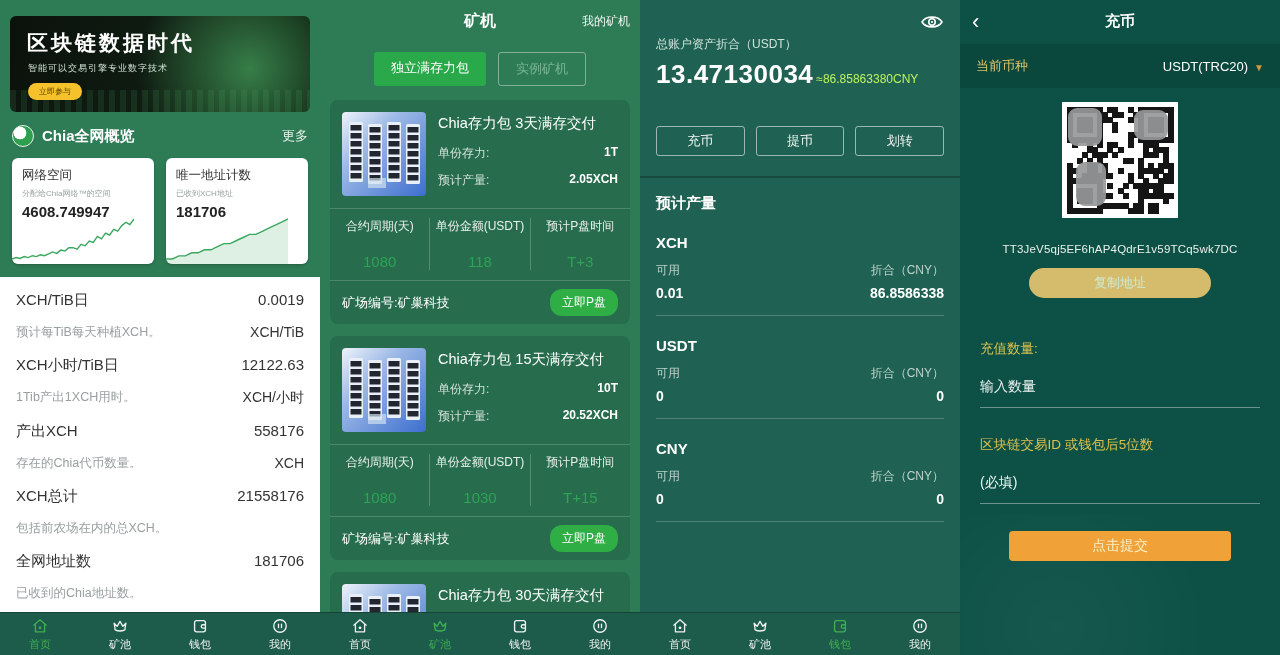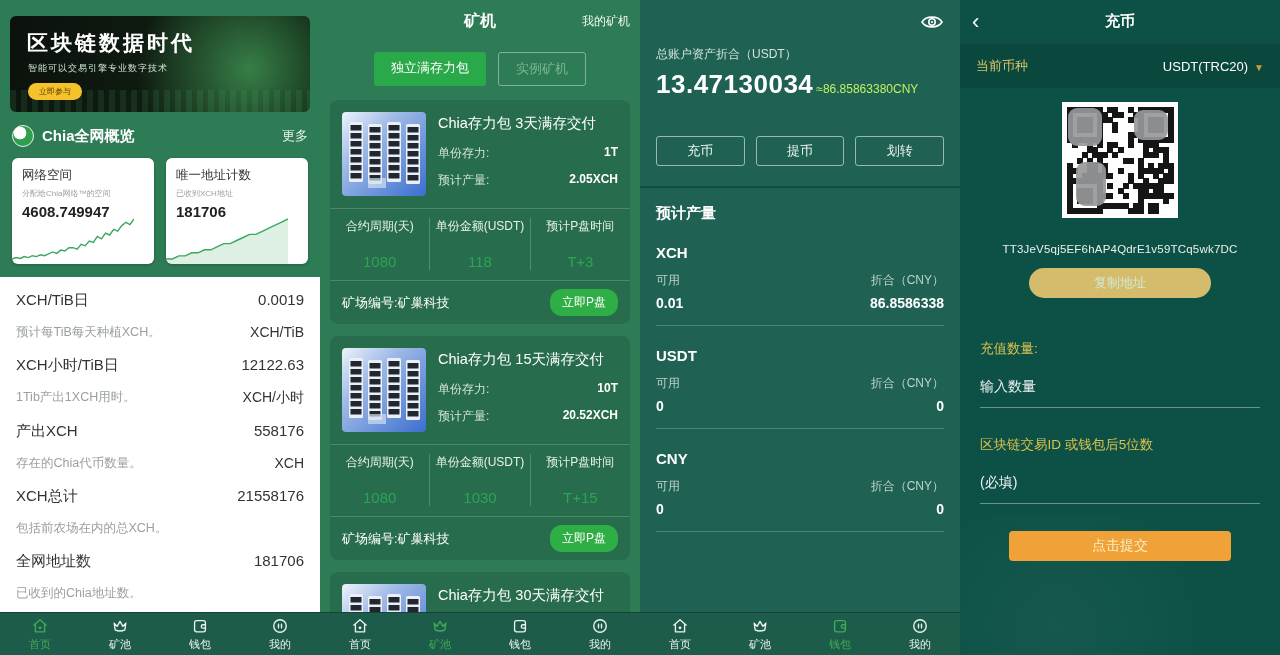--- a/index.html
+++ b/index.html
@@ -58,21 +58,21 @@
 .pcol+.pcol{border-left:1px solid rgba(255,255,255,.22)}
 .pcol .cl{font-size:12px;color:#e8f1ea}
 .pcol .cv{font-size:15px;color:#2ea355;margin-top:18px}
 .pfoot{display:flex;justify-content:space-between;align-items:center;border-top:1px solid rgba(255,255,255,.18);padding:8px 12px}
 .pfarm{font-size:13px;color:#fff}
 .pbtn{background:#2fae46;color:#fff;font-size:12px;padding:5px 12px;border-radius:12px;border:none;cursor:pointer}
 
 .p3{background:#1f6152}
 .p3-in{padding:0 16px}
 .eye{position:absolute;right:14px;top:12px;width:26px;height:22px;cursor:pointer;color:#fff}
-.tot-label{margin-top:46px;font-size:12px;color:#cfe3da}
+.tot-label{margin-top:36px;font-size:12px;color:#cfe3da}
 .tot-row{display:flex;align-items:baseline;margin-top:6px}
 .tot-val{font-size:26px;font-weight:bold;color:#fff;letter-spacing:.5px}
 .tot-cny{font-size:12px;color:#bef264;margin-left:3px}
 .acts{display:flex;gap:11px;margin-top:36px}
 .abtn{flex:1;height:30px;border:1px solid rgba(255,255,255,.55);border-radius:3px;background:transparent;
  color:#eef5f0;font-size:13px;cursor:pointer;font-family:inherit}
 .p3-div{margin:20px -16px 0;border-bottom:2px solid rgba(0,0,0,.22)}
 .assets-title{margin-top:16px;font-size:15px;font-weight:bold;color:#fff}
 .sym{margin-top:21px;font-size:15px;font-weight:bold;color:#fff}
 .arow{display:flex;justify-content:space-between;margin-top:11px;font-size:12px;color:#bdd4cb}

